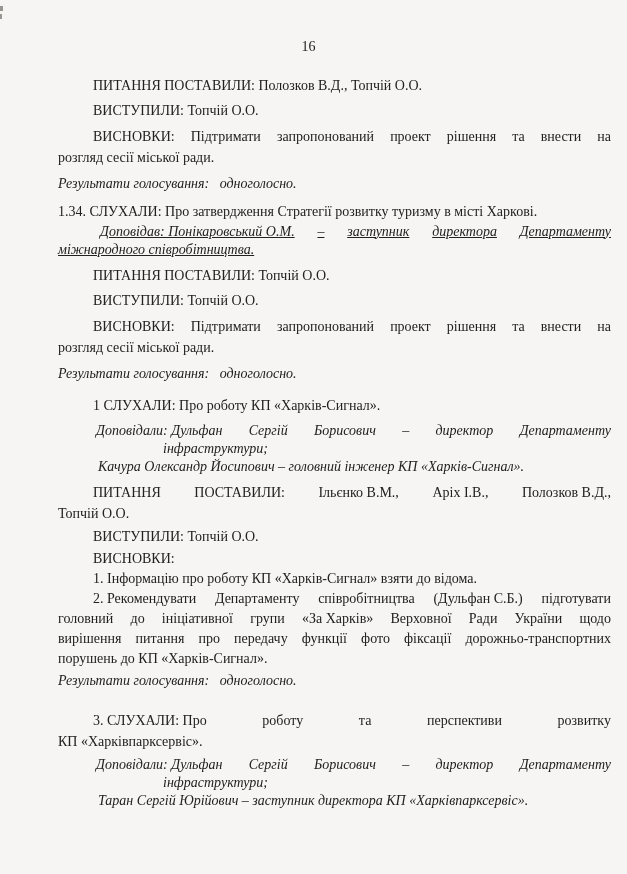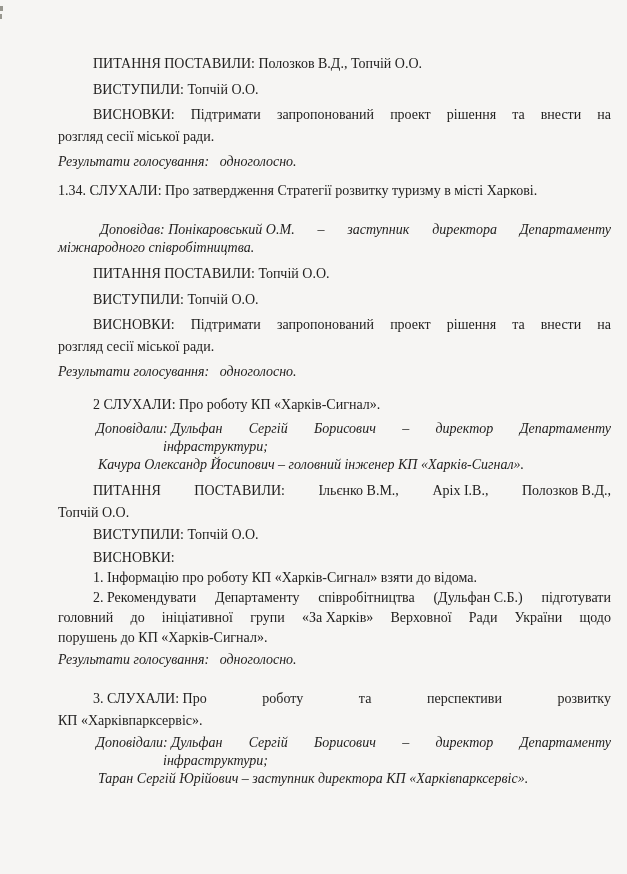--- a/index.html
+++ b/index.html
@@ -27,20 +27,21 @@
   .vote{font-style:italic;}
   .rep{font-style:italic;line-height:18px;}
   .tight{line-height:20px;}
 </style>
 </head>
 <body>
 
 <div class="page">
   <div class="scan-mark m1"></div>
   <div class="scan-mark m2"></div>
+  <div class="pagenum">16</div>
   <main>
       <div class="block" style="margin-top: 17px;">
         <div class="line" style="padding-left: 35px;">ПИТАННЯ ПОСТАВИЛИ: Полозков В.Д., Топчій О.О.</div>
       </div>
       <div class="block" style="margin-top: 4px;">
         <div class="line" style="padding-left: 35px;">ВИСТУПИЛИ: Топчій О.О.</div>
       </div>
       <div class="block" style="margin-top: 4px;">
         <div class="line j" style="padding-left: 35px;">
           <span>ВИСНОВКИ:</span>
@@ -53,21 +54,21 @@
           <span>на</span>
         </div>
         <div class="line">розгляд сесії міської ради.</div>
       </div>
       <div class="block vote" style="margin-top: 4px;">
         <div class="line">Результати голосування:  одноголосно.</div>
       </div>
       <div class="block" style="margin-top: 7px;">
         <div class="line">1.34. СЛУХАЛИ: Про затвердження Стратегії розвитку туризму в місті Харкові.</div>
       </div>
-      <div class="block rep" style="margin-top: 20px;">
+      <div class="block rep" style="margin-top: 0; text-decoration: underline;">
         <div class="line j" style="padding-left: 42px;">
           <span>Доповідав: Понікаровський О.М.</span>
           <span>–</span>
           <span>заступник</span>
           <span>директора</span>
           <span>Департаменту</span>
         </div>
         <div class="line">міжнародного співробітництва.</div>
       </div>
       <div class="block" style="margin-top: 6px;">
@@ -86,21 +87,21 @@
           <span>та</span>
           <span>внести</span>
           <span>на</span>
         </div>
         <div class="line">розгляд сесії міської ради.</div>
       </div>
       <div class="block vote" style="margin-top: 4px;">
         <div class="line">Результати голосування:  одноголосно.</div>
       </div>
       <div class="block" style="margin-top: 11px;">
-        <div class="line" style="padding-left: 35px;">2 СЛУХАЛИ: Про роботу КП «Харків-Сигнал».</div>
+        <div class="line" style="padding-left: 35px;">1 СЛУХАЛИ: Про роботу КП «Харків-Сигнал».</div>
       </div>
       <div class="block rep" style="margin-top: 5px;">
         <div class="line j" style="padding-left: 38px;">
           <span>Доповідали: Дульфан</span>
           <span>Сергій</span>
           <span>Борисович</span>
           <span>–</span>
           <span>директор</span>
           <span>Департаменту</span>
         </div>
@@ -134,20 +135,30 @@
           <span>головний</span>
           <span>до</span>
           <span>ініціативної</span>
           <span>групи</span>
           <span>«За Харків»</span>
           <span>Верховної</span>
           <span>Ради</span>
           <span>України</span>
           <span>щодо</span>
         </div>
+        <div class="line j">
+          <span>вирішення</span>
+          <span>питання</span>
+          <span>про</span>
+          <span>передачу</span>
+          <span>функції</span>
+          <span>фото</span>
+          <span>фіксації</span>
+          <span>дорожньо-транспортних</span>
+        </div>
         <div class="line">порушень до КП «Харків-Сигнал».</div>
       </div>
       <div class="block vote" style="margin-top: 1px;">
         <div class="line">Результати голосування:  одноголосно.</div>
       </div>
       <div class="block" style="margin-top: 18px;">
         <div class="line j" style="padding-left: 35px;">
           <span>3. СЛУХАЛИ: Про</span>
           <span>роботу</span>
           <span>та</span>

